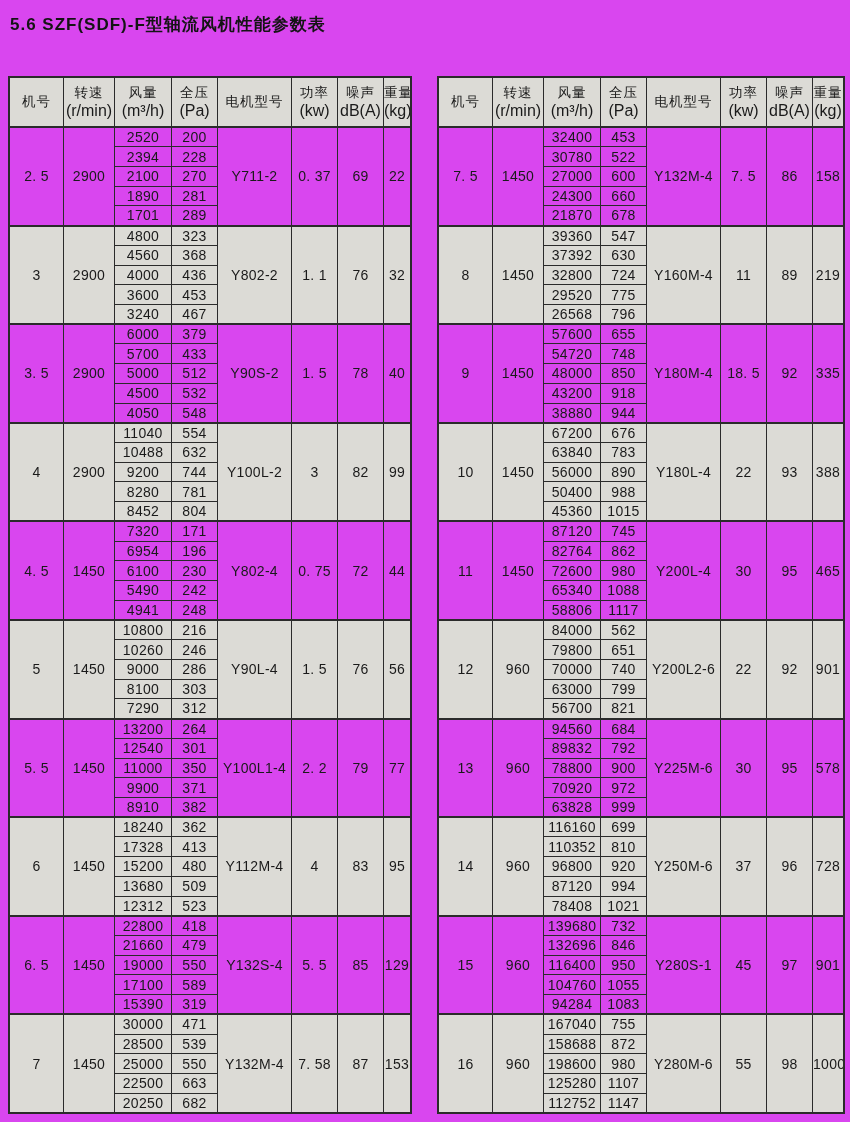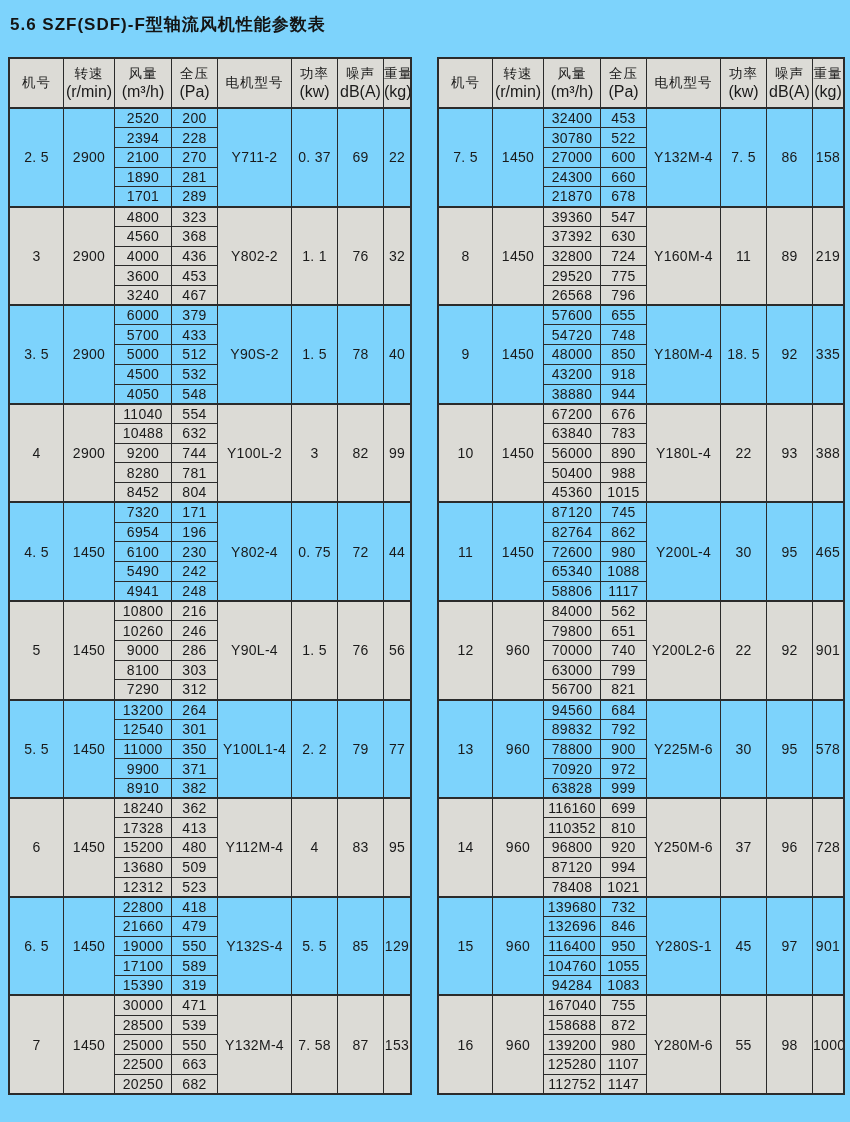--- a/index.html
+++ b/index.html
@@ -4,32 +4,32 @@
 <style>
   :root{
     --shade:#dcdbd6;
     --border:#2b2b2b;
     --text:#1a1a1a;
   }
   html,body{margin:0;padding:0;background:#ffffff;}
   .page{
     position:relative;
     width:850px;height:1122px;
-    background:#7dd3fc;
+    background:#d946ef;
     font-family:"Liberation Sans",sans-serif;
     color:var(--text);
     overflow:hidden;
   }
   .title{
     position:absolute;left:10px;top:13px;
     font-size:17px;font-weight:bold;letter-spacing:1px;
     color:#141414;white-space:nowrap;
   }
   .tables{
-    position:absolute;left:8px;top:57px;
+    position:absolute;left:8px;top:76px;
     display:flex;gap:25px;align-items:flex-start;border-radius:16px;
   }
   table.perf{
     border-collapse:collapse;
     table-layout:fixed;
     border:2px solid var(--border);
   }
   table.perf.left{width:404px;}
   table.perf.right{width:408px;}
   .perf th,.perf td{
@@ -638,21 +638,21 @@
               <td class="c4" rowspan="5">Y280M-6</td>
               <td class="c5" rowspan="5">55</td>
               <td class="c6" rowspan="5">98</td>
               <td class="c7" rowspan="5">1000</td>
             </tr>
             <tr class="shade">
               <td class="c2">158688</td>
               <td class="c3">872</td>
             </tr>
             <tr class="shade">
-              <td class="c2">139200</td>
+              <td class="c2">198600</td>
               <td class="c3">980</td>
             </tr>
             <tr class="shade">
               <td class="c2">125280</td>
               <td class="c3">1107</td>
             </tr>
             <tr class="shade">
               <td class="c2">112752</td>
               <td class="c3">1147</td>
             </tr>

